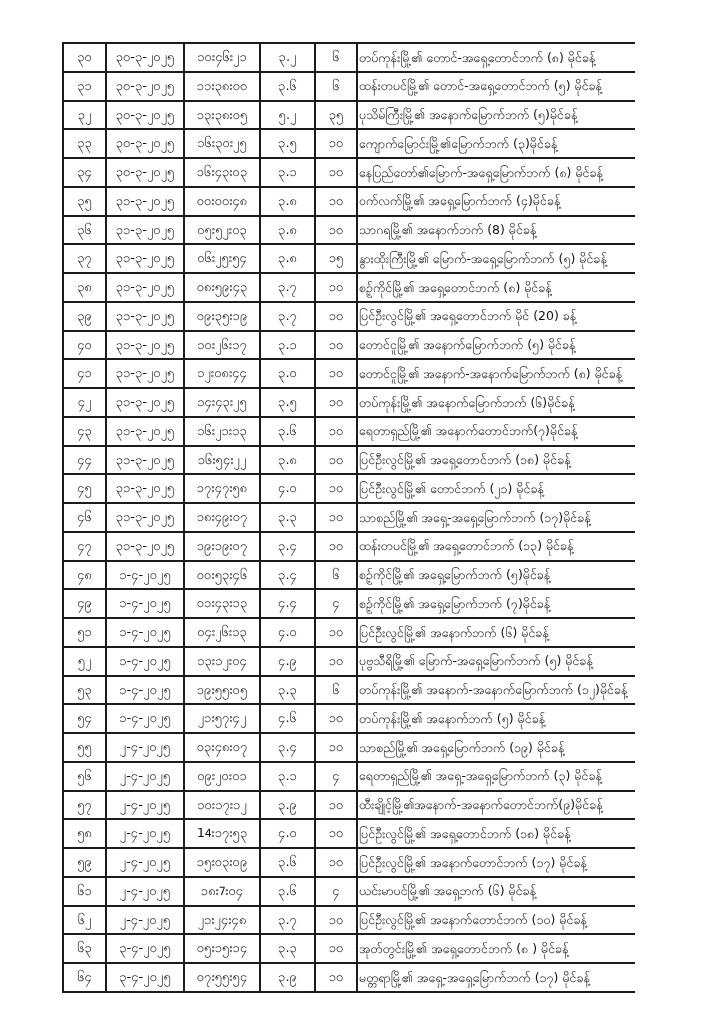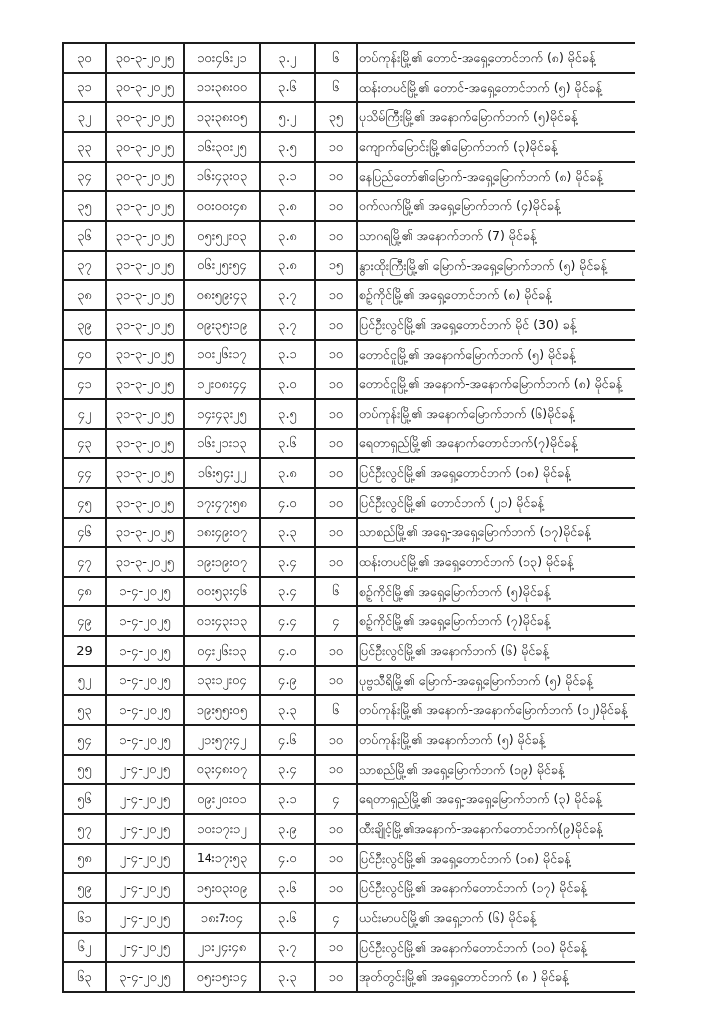--- a/index.html
+++ b/index.html
@@ -109,21 +109,21 @@
           <td>၃.၈</td>
           <td>၁၀</td>
           <td class="loc">ဝက်လက်မြို့၏ အရှေ့မြောက်ဘက် (၄)မိုင်ခန့်</td>
         </tr>
         <tr>
           <td>၃၆</td>
           <td>၃၁-၃-၂၀၂၅</td>
           <td>၀၅း၅၂း၀၃</td>
           <td>၃.၈</td>
           <td>၁၀</td>
-          <td class="loc">သာဂရမြို့၏ အနောက်ဘက် (7) မိုင်ခန့်</td>
+          <td class="loc">သာဂရမြို့၏ အနောက်ဘက် (8) မိုင်ခန့်</td>
         </tr>
         <tr>
           <td>၃၇</td>
           <td>၃၁-၃-၂၀၂၅</td>
           <td>၀၆း၂၅း၅၄</td>
           <td>၃.၈</td>
           <td>၁၅</td>
           <td class="loc">နွားထိုးကြီးမြို့၏ မြောက်-အရှေ့မြောက်ဘက် (၅) မိုင်ခန့်</td>
         </tr>
         <tr>
@@ -133,21 +133,21 @@
           <td>၃.၇</td>
           <td>၁၀</td>
           <td class="loc">စဉ့်ကိုင်မြို့၏ အရှေ့တောင်ဘက် (၈) မိုင်ခန့်</td>
         </tr>
         <tr>
           <td>၃၉</td>
           <td>၃၁-၃-၂၀၂၅</td>
           <td>၀၉း၃၅း၁၉</td>
           <td>၃.၇</td>
           <td>၁၀</td>
-          <td class="loc">ပြင်ဦးလွင်မြို့၏ အရှေ့တောင်ဘက် မိုင် (30) ခန့်</td>
+          <td class="loc">ပြင်ဦးလွင်မြို့၏ အရှေ့တောင်ဘက် မိုင် (20) ခန့်</td>
         </tr>
         <tr>
           <td>၄၀</td>
           <td>၃၁-၃-၂၀၂၅</td>
           <td>၁၀း၂၆း၁၇</td>
           <td>၃.၁</td>
           <td>၁၀</td>
           <td class="loc">တောင်ငူမြို့၏ အနောက်မြောက်ဘက် (၅) မိုင်ခန့်</td>
         </tr>
         <tr>
@@ -216,21 +216,21 @@
         </tr>
         <tr>
           <td>၄၉</td>
           <td>၁-၄-၂၀၂၅</td>
           <td>၀၁း၄၃း၁၃</td>
           <td>၄.၄</td>
           <td>၄</td>
           <td class="loc">စဉ့်ကိုင်မြို့၏ အရှေ့မြောက်ဘက် (၇)မိုင်ခန့်</td>
         </tr>
         <tr>
-          <td>29</td>
+          <td>၅၁</td>
           <td>၁-၄-၂၀၂၅</td>
           <td>၀၄း၂၆း၁၃</td>
           <td>၄.၀</td>
           <td>၁၀</td>
           <td class="loc">ပြင်ဦးလွင်မြို့၏ အနောက်ဘက် (၆) မိုင်ခန့်</td>
         </tr>
         <tr>
           <td>၅၂</td>
           <td>၁-၄-၂၀၂၅</td>
           <td>၁၃း၁၂း၀၄</td>
@@ -310,16 +310,24 @@
           <td>၁၀</td>
           <td class="loc">ပြင်ဦးလွင်မြို့၏ အနောက်တောင်ဘက် (၁၀) မိုင်ခန့်</td>
         </tr>
         <tr>
           <td>၆၃</td>
           <td>၃-၄-၂၀၂၅</td>
           <td>၀၅း၁၅း၁၄</td>
           <td>၃.၃</td>
           <td>၁၀</td>
           <td class="loc">အုတ်တွင်းမြို့၏ အရှေ့တောင်ဘက် (၈ ) မိုင်ခန့်</td>
+        </tr>
+        <tr>
+          <td>၆၄</td>
+          <td>၃-၄-၂၀၂၅</td>
+          <td>၀၇း၅၅း၅၄</td>
+          <td>၃.၉</td>
+          <td>၁၀</td>
+          <td class="loc">မတ္တရာမြို့၏ အရှေ့-အရှေ့မြောက်ဘက် (၁၇) မိုင်ခန့်</td>
         </tr>
       </tbody>
   </table>
 </div>
 
 </body></html>

